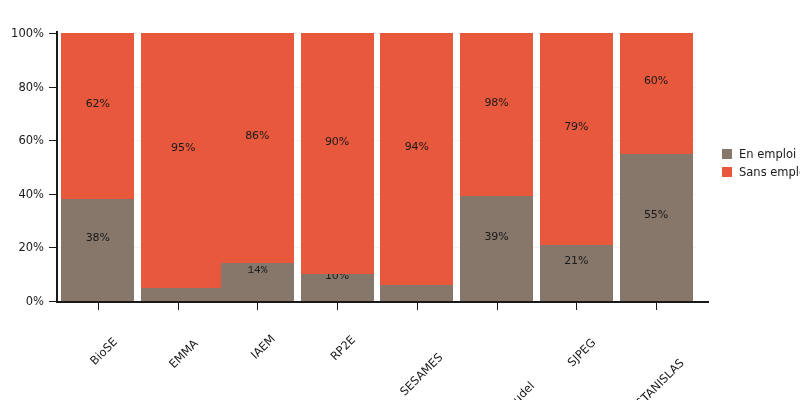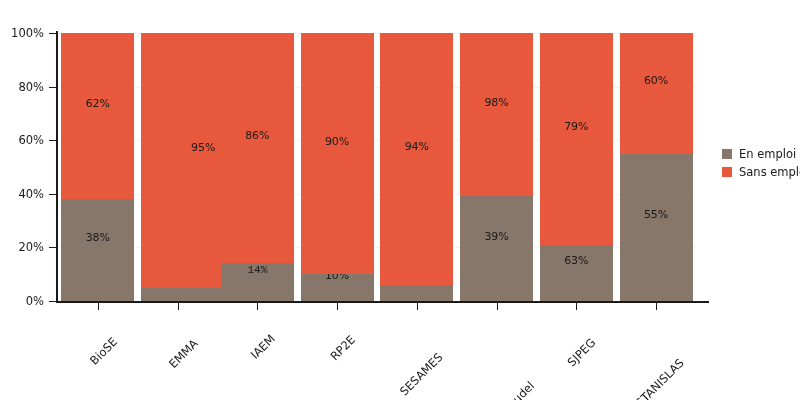--- a/index.html
+++ b/index.html
@@ -159,21 +159,21 @@
         <div class="gridline" style="top: 53.6px;"></div>
         <div class="gridline" style="top: 0px;"></div>
       </div>
     <div id="bars">
         <div class="bar-group" style="left: 3.38938px; width: 72.9712px; height: 268px;">
           <div class="bar-seg" style="background: rgb(135, 118, 106); height: 101.84px; bottom: 0px;"></div>
           <div class="bar-label" style="bottom: 50.92px;">38%</div>
           <div class="bar-seg" style="background: rgb(232, 88, 60); height: 166.16px; bottom: 101.84px;"></div>
           <div class="bar-label" style="bottom: 184.92px;">62%</div>
         </div>
-        <div class="bar-group" style="left: 83.1394px; width: 84px; height: 268px; padding-left: 40px;">
+        <div class="bar-group" style="left: 83.1394px; width: 84px; height: 268px;">
           <div class="bar-seg" style="background: rgb(135, 118, 106); height: 13.4px; bottom: 0px;"></div>
           <div class="bar-label" style="bottom: 6.7px;">5%</div>
           <div class="bar-seg" style="background: rgb(232, 88, 60); height: 254.6px; bottom: 13.4px;"></div>
           <div class="bar-label" style="bottom: 140.7px;">95%</div>
         </div>
         <div class="bar-group" style="left: 162.889px; width: 72.9712px; height: 268px;">
           <div class="bar-seg" style="background: rgb(135, 118, 106); height: 37.52px; bottom: 0px;"></div>
           <div class="bar-label" style="bottom: 18.76px; font-family: Liberation Mono, monospace;">14%</div>
           <div class="bar-seg" style="background: rgb(232, 88, 60); height: 230.48px; bottom: 37.52px;"></div>
           <div class="bar-label" style="bottom: 152.76px;">86%</div>
@@ -191,21 +191,21 @@
           <div class="bar-label" style="bottom: 142.04px;">94%</div>
         </div>
         <div class="bar-group" style="left: 402.139px; width: 72.9712px; height: 268px;">
           <div class="bar-seg" style="background: rgb(135, 118, 106); height: 104.52px; bottom: 0px;"></div>
           <div class="bar-label" style="bottom: 52.26px;">39%</div>
           <div class="bar-seg" style="background: rgb(232, 88, 60); height: 163.48px; bottom: 104.52px;"></div>
           <div class="bar-label" style="bottom: 186.26px;">98%</div>
         </div>
         <div class="bar-group" style="left: 481.889px; width: 72.9712px; height: 268px;">
           <div class="bar-seg" style="background: rgb(135, 118, 106); height: 56.28px; bottom: 0px;"></div>
-          <div class="bar-label" style="bottom: 28.14px;">63%</div>
+          <div class="bar-label" style="bottom: 28.14px;">21%</div>
           <div class="bar-seg" style="background: rgb(232, 88, 60); height: 211.72px; bottom: 56.28px;"></div>
           <div class="bar-label" style="bottom: 162.14px; text-align: center;">79%</div>
         </div>
         <div class="bar-group" style="left: 561.639px; width: 72.9712px; height: 268px;">
           <div class="bar-seg" style="background: rgb(135, 118, 106); height: 147.4px; bottom: 0px;"></div>
           <div class="bar-label" style="bottom: 73.7px;">55%</div>
           <div class="bar-seg" style="background: rgb(232, 88, 60); height: 120.6px; bottom: 147.4px;"></div>
           <div class="bar-label" style="bottom: 207.7px;">60%</div>
         </div>
       </div>

